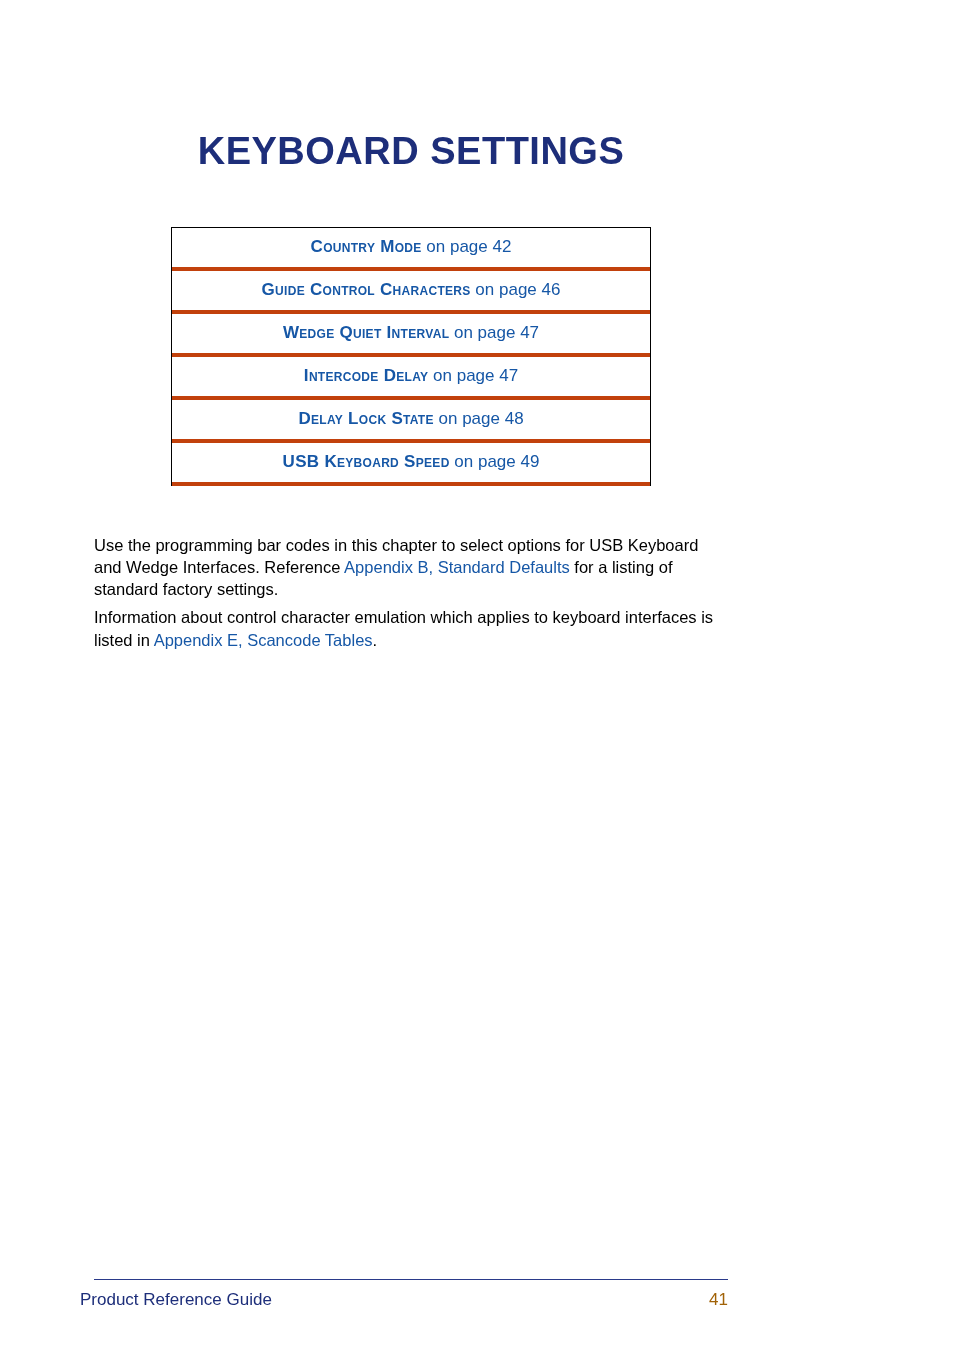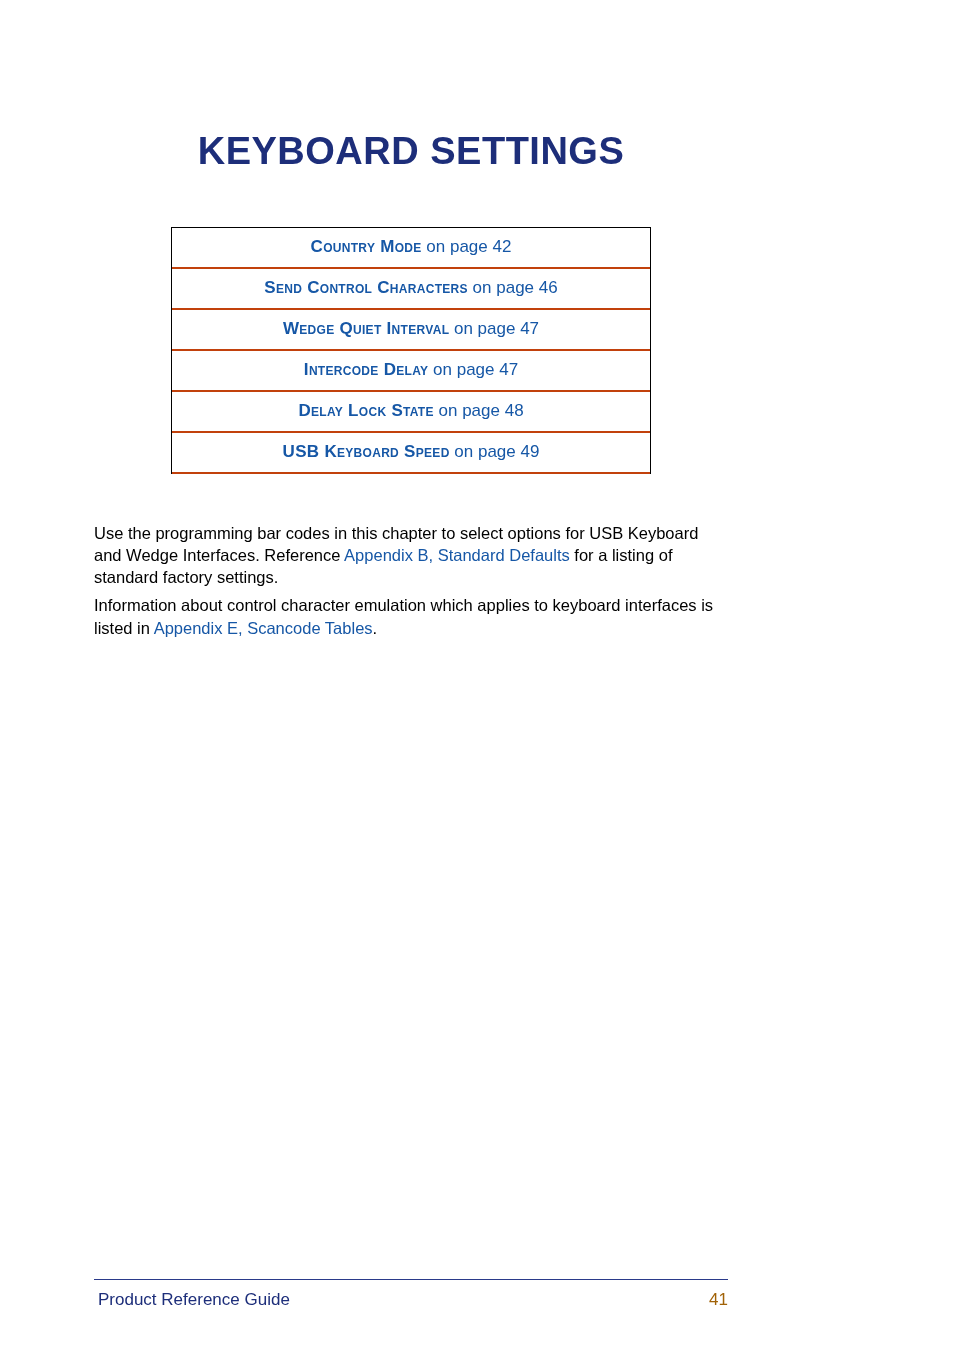--- a/index.html
+++ b/index.html
@@ -1,43 +1,43 @@
 <!DOCTYPE html>
 <html><head>
 <meta charset="utf-8">
 <style>
   * { box-sizing: border-box; margin: 0; padding: 0; }
   html, body { width: 954px; height: 1350px; background: #fff; font-family: "Segoe UI", "Helvetica Neue", Arial, sans-serif; color: #000; }
   .page { position: relative; width: 822px; height: 1350px; }
   .content { padding: 130px 94px 0 94px; }
   .title { color: #1d2e7a; font-weight: 700; font-size: 38px; letter-spacing: 0.5px; text-align: center; margin-bottom: 54px; }
   .toc { width: 480px; margin: 0 auto 48px auto; border: 1px solid #000; border-bottom: none; }
-  .toc-row { border-bottom: 2px solid #c2410c; text-align: center; padding: 8px 10px; font-size: 17px; color: #1657a6; line-height: 1.35; }
+  .toc-row { border-bottom: 4px solid #c2410c; text-align: center; padding: 8px 10px; font-size: 17px; color: #1657a6; line-height: 1.35; }
   .sc { font-variant: small-caps; font-weight: 700; letter-spacing: 0.3px; }
   .body-text { font-size: 16.5px; line-height: 1.35; color: #000; }
   .body-text .link { color: #1657a6; }
   .body-text p { margin-bottom: 6px; }
   .footer-rule { position: absolute; left: 94px; right: 94px; bottom: 70px; border-top: 1px solid #2a3a8a; }
-  .footer { position: absolute; left: 98px; right: 94px; bottom: 40px; display: flex; justify-content: space-between; align-items: baseline; }
+  .footer { position: absolute; left: 80px; right: 94px; bottom: 40px; display: flex; justify-content: space-between; align-items: baseline; }
   .footer-left { color: #1d2e7a; font-size: 17px; }
   .footer-right { color: #a16207; font-size: 17px; }
 </style>
 </head>
 <body>
 
 <div class="page">
   <div class="content">
     <h1 class="title">KEYBOARD SETTINGS</h1>
 
     <div class="toc">
       <div class="toc-row">
         <span class="sc">Country Mode</span><span> on page 42</span>
       </div>
       <div class="toc-row">
-        <span class="sc">Send Control Characters</span><span> on page 46</span>
+        <span class="sc">Guide Control Characters</span><span> on page 46</span>
       </div>
       <div class="toc-row">
         <span class="sc">Wedge Quiet Interval</span><span> on page 47</span>
       </div>
       <div class="toc-row">
         <span class="sc">Intercode Delay</span><span> on page 47</span>
       </div>
       <div class="toc-row">
         <span class="sc">Delay Lock State</span><span> on page 48</span>
       </div>

